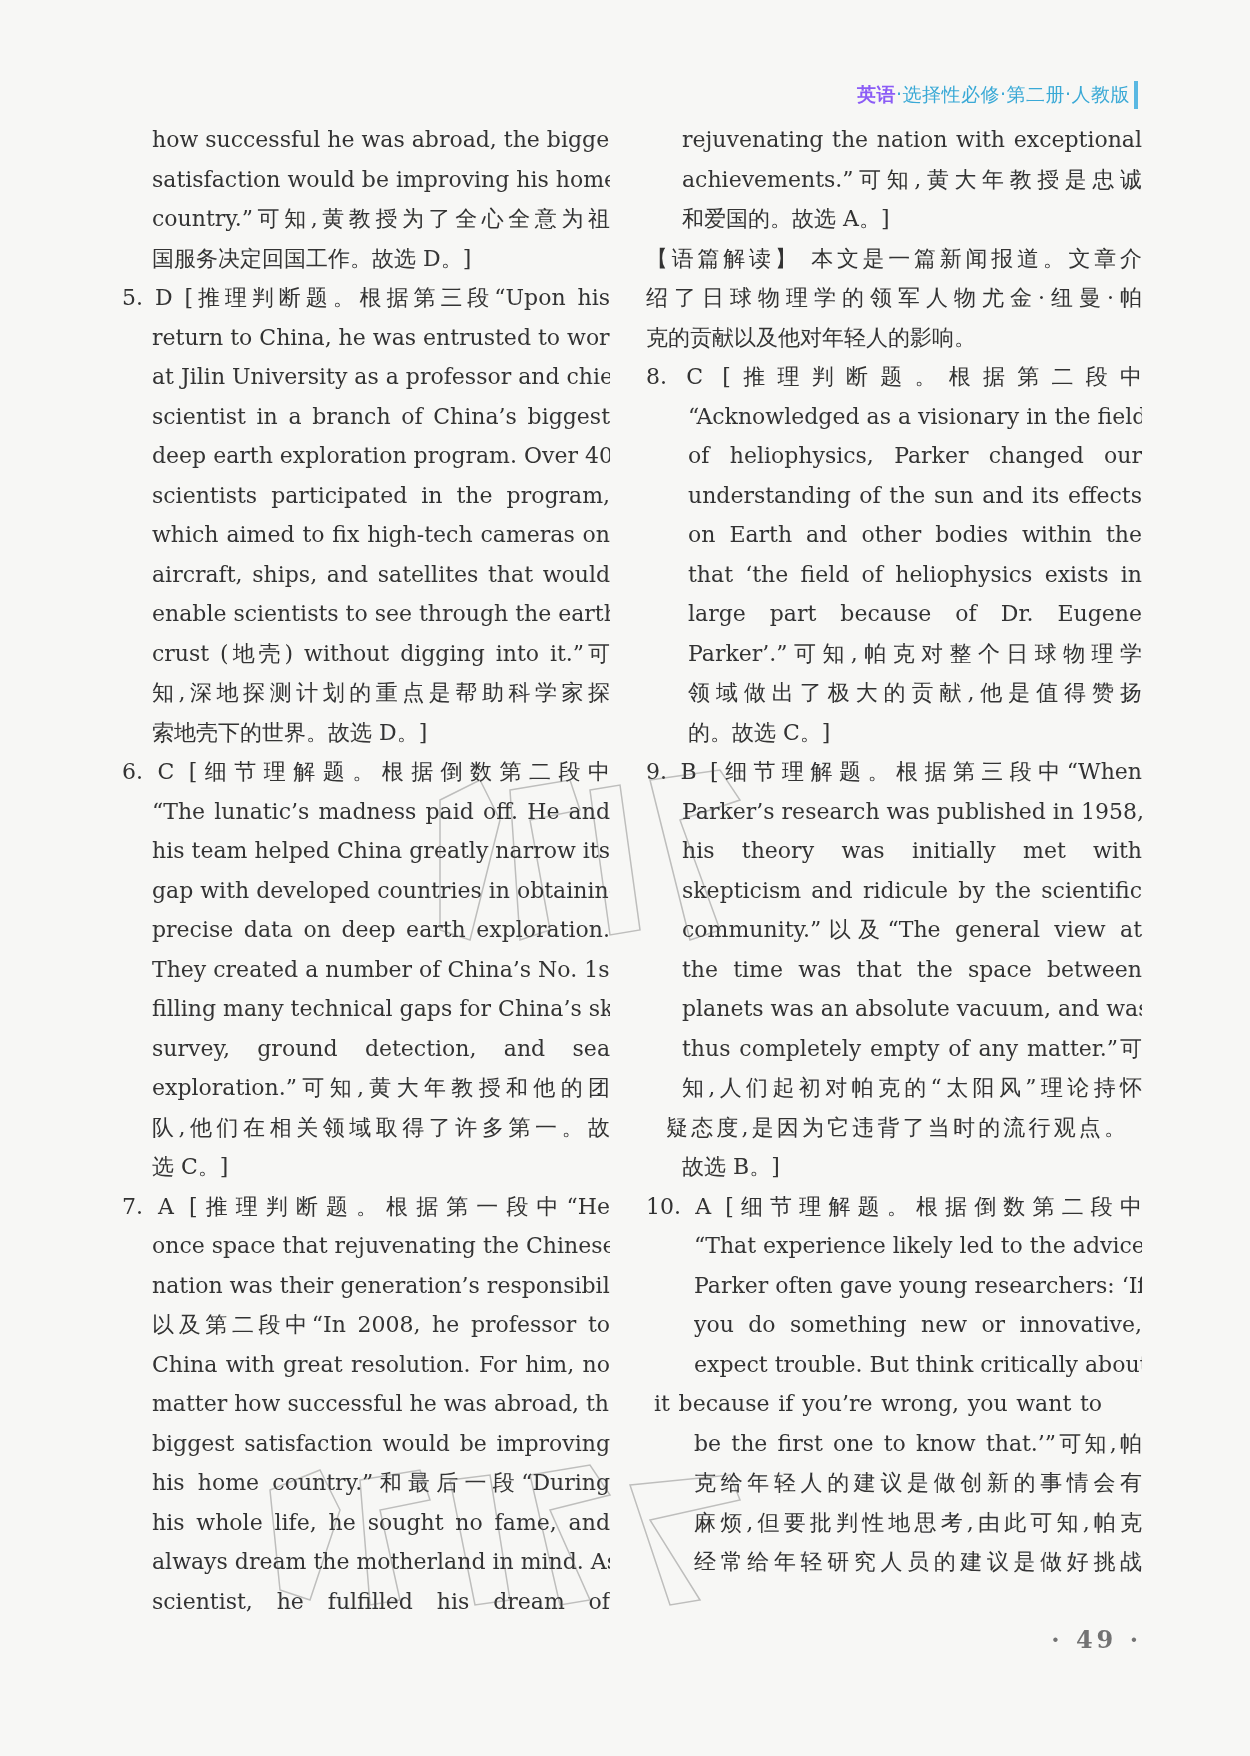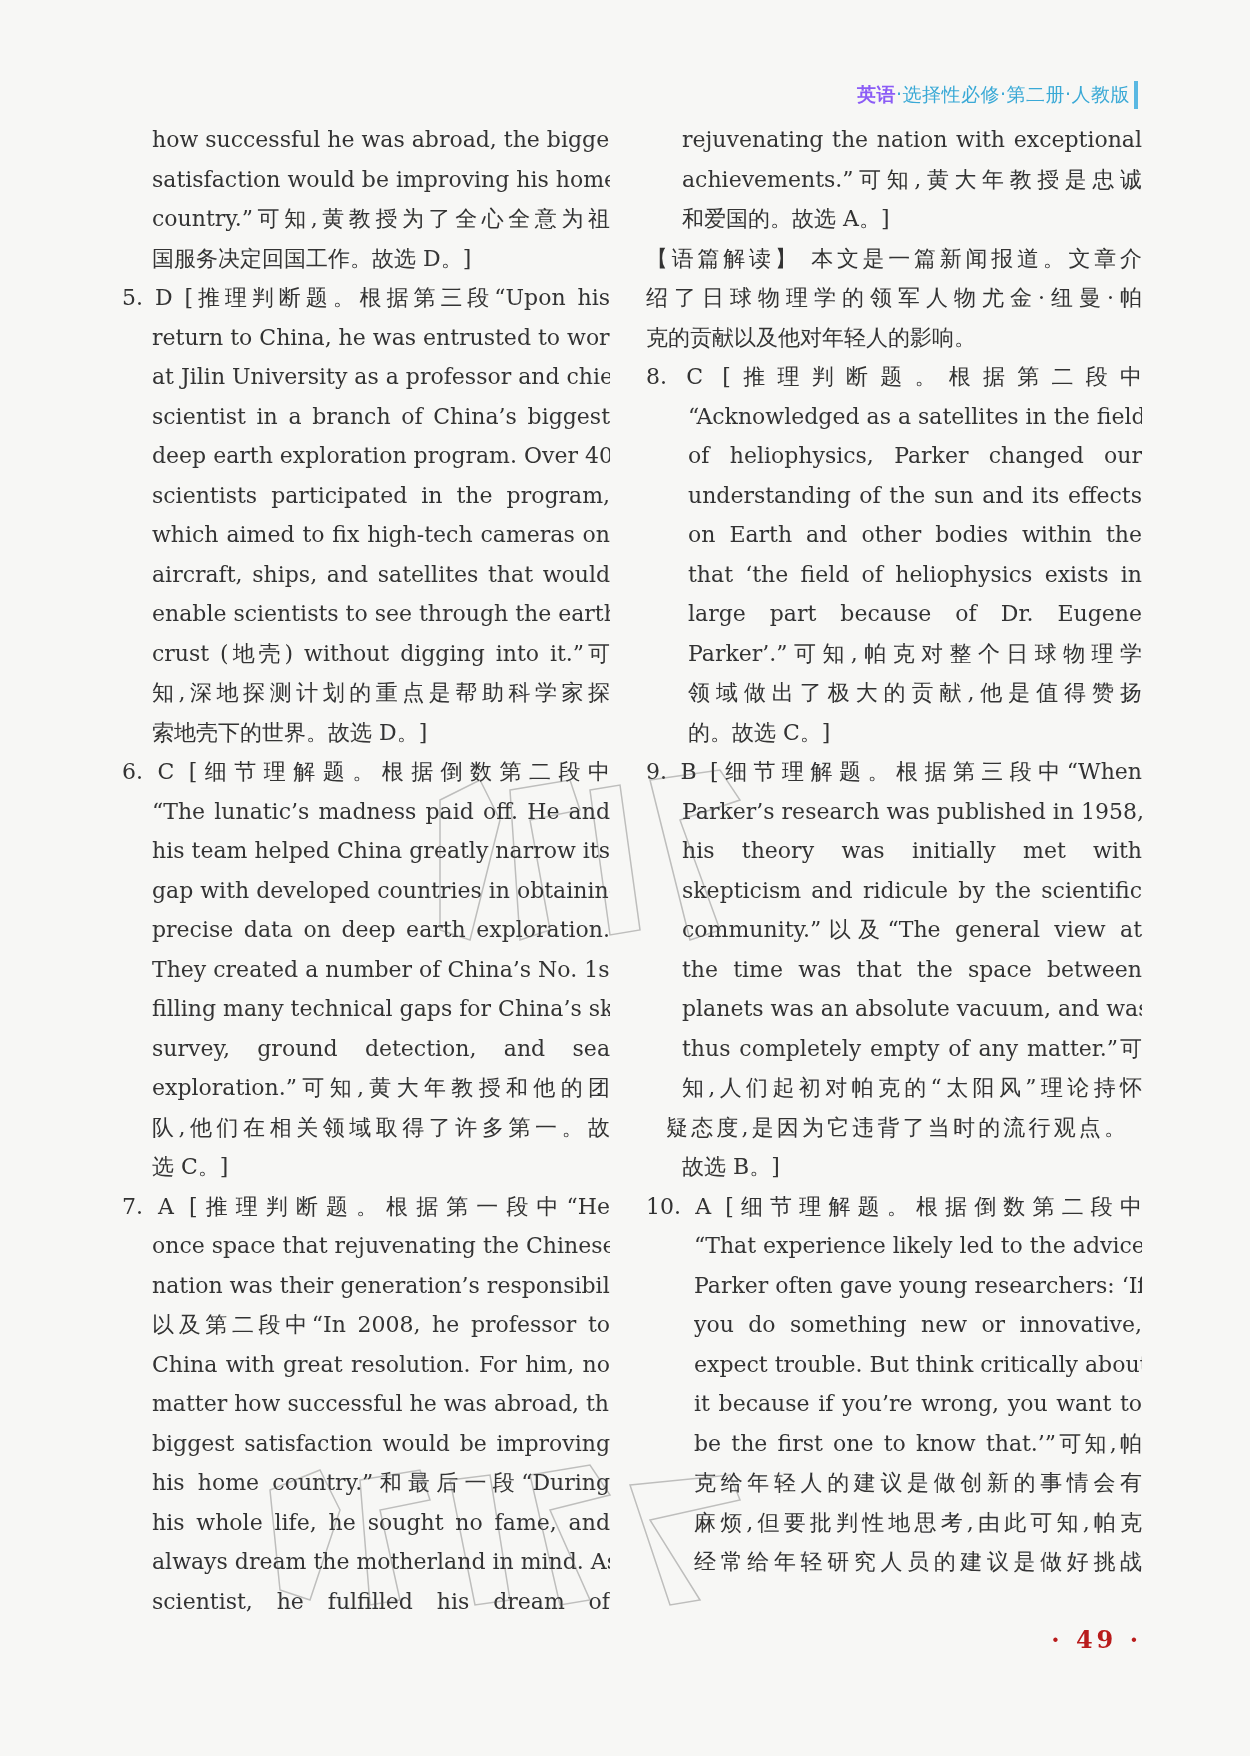--- a/index.html
+++ b/index.html
@@ -16,21 +16,21 @@
   .header .bar { width: 4px; height: 28px; background: #5ab8e2; margin-left: 4px; }
   .col { position: absolute; top: 120px; }
   .col.left { left: 152px; width: 458px; }
   .col.right { left: 654px; width: 488px; }
   .line {
     height: 39.5px; line-height: 39.5px; font-size: 22px; white-space: nowrap;
     text-align: justify; text-align-last: justify; overflow: hidden;
   }
   .line.last { text-align-last: left; }
   .pageno {
-    position: absolute; top: 1625px; right: 108px; font-size: 24px; color: #b91c1c;
+    position: absolute; top: 1625px; right: 108px; font-size: 24px; color: #737373;
     font-weight: bold; font-family: "DejaVu Serif", serif; letter-spacing: 4px;
   }
   .watermark { position: absolute; pointer-events: none; opacity: 0.35; }
 </style>
 </head>
 <body>
 
 <div class="header">
   <span class="subject">英语</span>
   <span>·选择性必修·第二册·人教版</span>
@@ -79,21 +79,21 @@
 </div>
 
 <div class="col right">
   <div class="line" style="margin-left:28px">rejuvenating the nation with exceptional</div>
   <div class="line" style="margin-left:28px">achievements.”可知,黄大年教授是忠诚</div>
   <div class="line last" style="margin-left:28px">和爱国的。故选 A。]</div>
   <div class="line" style="margin-left:-8px;width:496px;"><span>【语篇解读】 本文是一篇新闻报道。文章介</span></div>
   <div class="line" style="margin-left:-8px;width:496px;">绍了日球物理学的领军人物尤金·纽曼·帕</div>
   <div class="line last" style="margin-left:-8px;width:496px;">克的贡献以及他对年轻人的影响。</div>
   <div class="line" style="margin-left:-8px;width:496px;">8. C  [推理判断题。根据第二段中</div>
-  <div class="line" style="margin-left:34px;width:454px">“Acknowledged as a satellites in the field</div>
+  <div class="line" style="margin-left:34px;width:454px">“Acknowledged as a visionary in the field</div>
   <div class="line" style="margin-left:34px;width:454px">of heliophysics, Parker changed our</div>
   <div class="line" style="margin-left:34px;width:454px">understanding of the sun and its effects</div>
   <div class="line" style="margin-left:34px;width:454px">on Earth and other bodies within the</div>
   <div class="line" style="margin-left:34px;width:454px">that ‘the field of heliophysics exists in</div>
   <div class="line" style="margin-left:34px;width:454px">large part because of Dr. Eugene</div>
   <div class="line" style="margin-left:34px;width:454px">Parker’.”可知,帕克对整个日球物理学</div>
   <div class="line" style="margin-left:34px;width:454px">领域做出了极大的贡献,他是值得赞扬</div>
   <div class="line last" style="margin-left:34px;width:454px">的。故选 C。]</div>
   <div class="line" style="margin-left:-8px;width:496px;">9. B  [细节理解题。根据第三段中“When</div>
   <div class="line" style="margin-left:28px;width:460px">Parker’s research was published in 1958,</div>
@@ -104,21 +104,21 @@
   <div class="line" style="margin-left:28px;width:460px">planets was an absolute vacuum, and was</div>
   <div class="line" style="margin-left:28px;width:460px">thus completely empty of any matter.”可</div>
   <div class="line" style="margin-left:28px;width:460px">知,人们起初对帕克的“太阳风”理论持怀</div>
   <div class="line" style="margin-left:12px;width:460px">疑态度,是因为它违背了当时的流行观点。</div>
   <div class="line last" style="margin-left:28px;width:460px">故选 B。]</div>
   <div class="line" style="margin-left:-8px;width:496px;">10. A  [细节理解题。根据倒数第二段中</div>
   <div class="line" style="margin-left:40px;width:448px">“That experience likely led to the advice</div>
   <div class="line" style="margin-left:40px;width:448px">Parker often gave young researchers: ‘If</div>
   <div class="line" style="margin-left:40px;width:448px">you do something new or innovative,</div>
   <div class="line" style="margin-left:40px;width:448px">expect trouble. But think critically about</div>
-  <div class="line" style="margin-left:40px;width:448px">it because if you’re wrong, you want to</div>
+  <div class="line" style="width:448px">it because if you’re wrong, you want to</div>
   <div class="line" style="margin-left:40px;width:448px">be the first one to know that.’”可知,帕</div>
   <div class="line" style="margin-left:40px;width:448px">克给年轻人的建议是做创新的事情会有</div>
   <div class="line" style="margin-left:40px;width:448px">麻烦,但要批判性地思考,由此可知,帕克</div>
   <div class="line" style="margin-left:40px;width:448px">经常给年轻研究人员的建议是做好挑战</div>
 </div>
 
 <svg class="watermark" style="left:420px;top:760px" width="360" height="200" viewBox="0 0 360 200">
   <g fill="none" stroke="#555" stroke-width="1.5">
     <path d="M20 40 L60 20 L80 60 L50 180 L20 170 Z"></path>
     <path d="M90 30 L150 20 L160 50 L110 60 L130 170 L100 180 Z"></path>

